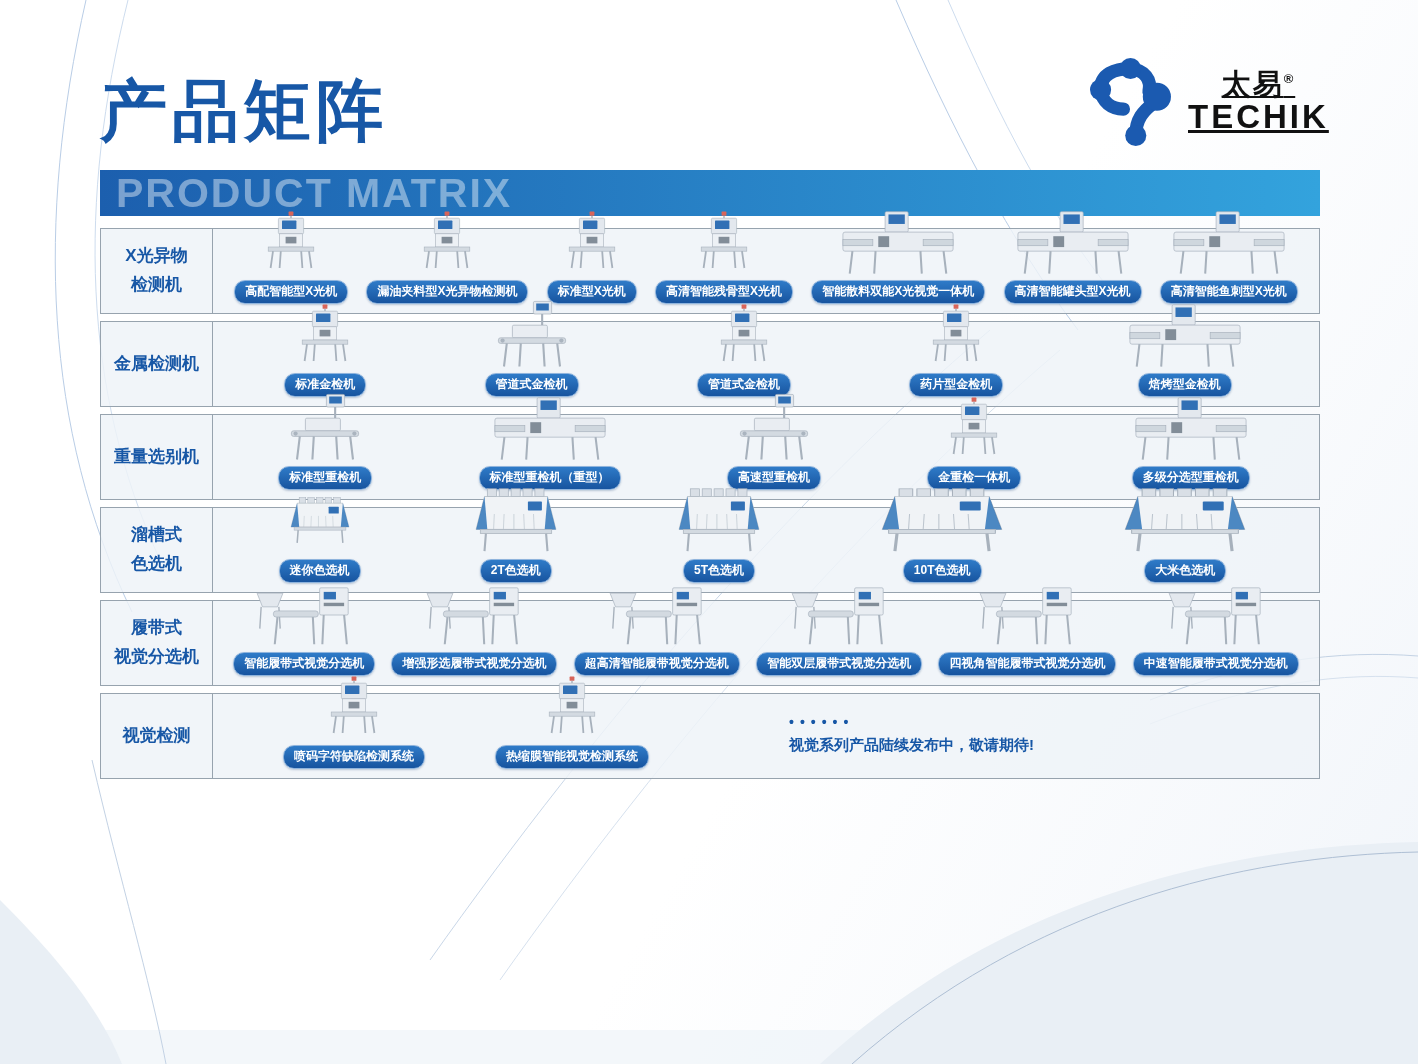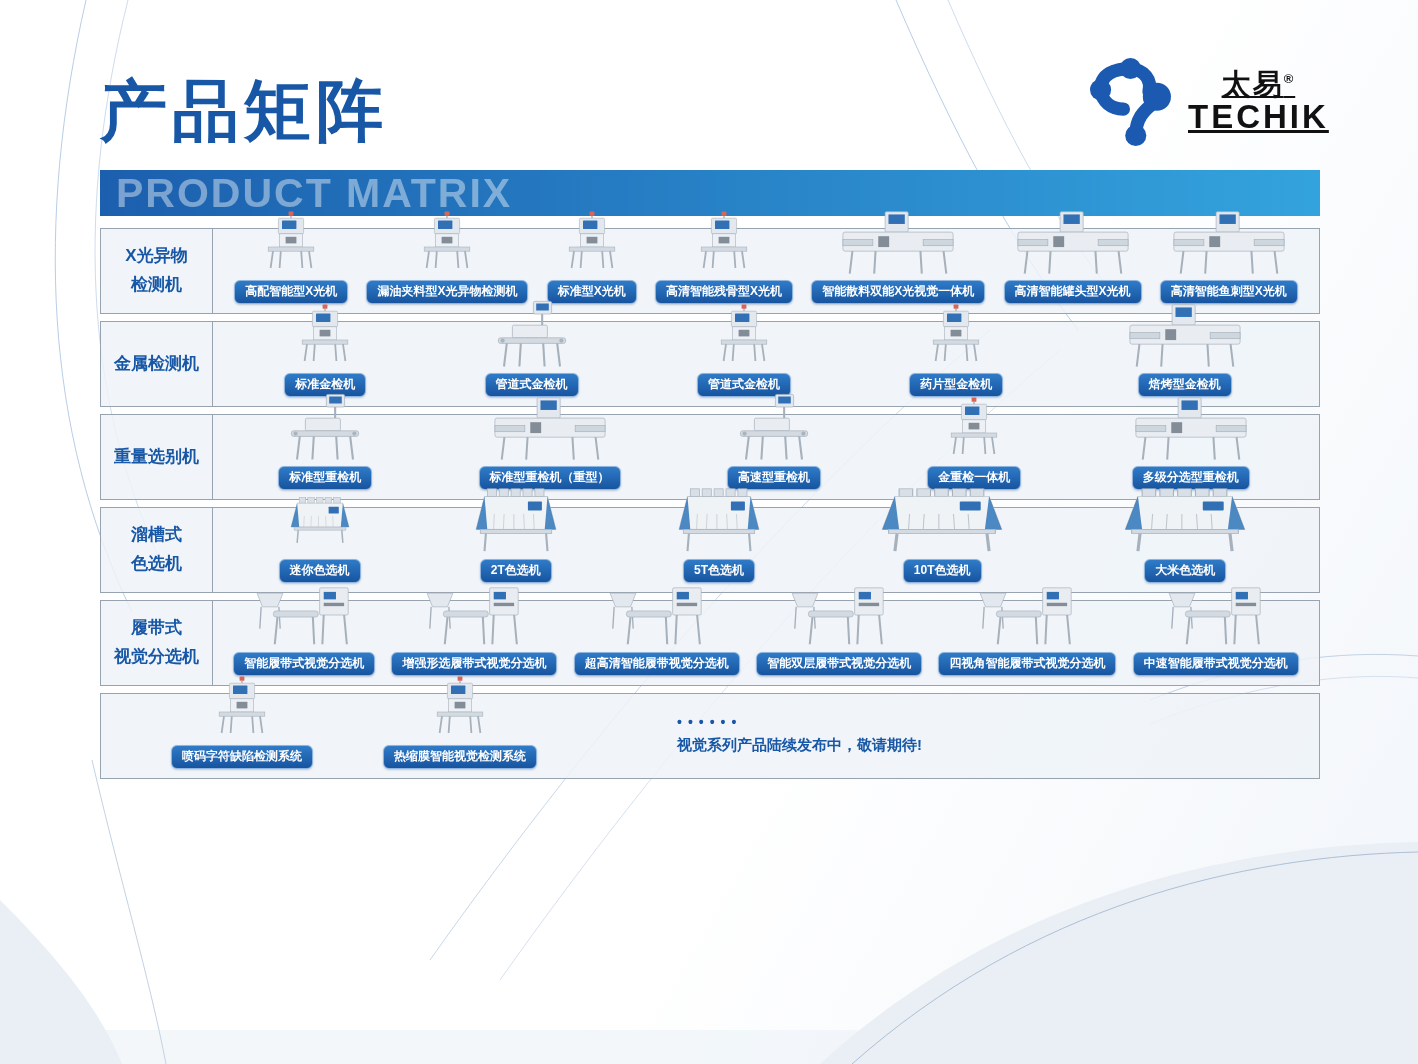--- a/index.html
+++ b/index.html
@@ -36,21 +36,21 @@
           display:flex;flex-direction:column;gap:7px;}
   .row{height:86px;border:1px solid var(--row-border);
        background:rgba(238,243,248,.82);display:flex;}
   .row-cat{width:112px;flex:0 0 112px;border-right:1px solid var(--row-border);
            display:flex;flex-direction:column;align-items:center;justify-content:center;
            color:var(--brand-blue);font-weight:bold;font-size:17px;line-height:1.7;text-align:center;}
   .row-products{flex:1;display:flex;align-items:flex-end;justify-content:space-around;
                 padding:6px 12px 9px;}
   .product{display:flex;flex-direction:column;align-items:center;justify-content:flex-end;}
   .pill{margin-top:3px;background:linear-gradient(180deg,var(--pill-top),var(--pill-bottom));
-        color:#fff;font-size:12px;font-weight:bold;padding:2px 10px 3px;border-radius:6px;
+        color:#fff;font-size:12px;font-weight:bold;padding:2px 10px 3px;border-radius:11px;
         white-space:nowrap;border:1px solid #8fb4dd;box-shadow:0 1px 2px rgba(20,60,110,.25);}
   .m{display:block;}
   .v-cabinet .m{width:60px;height:72px;}
   .v-tunnel .m{width:126px;height:68px;}
   .v-weigher .m{width:90px;height:70px;}
   .v-sorter-s .m{width:66px;height:70px;}
   .v-sorter .m{width:96px;height:70px;}
   .v-sorter-w .m{width:136px;height:70px;}
   .v-belt .m{width:124px;height:68px;}
   
@@ -375,20 +375,23 @@
         <div class="product v-belt">
           <svg class="m" viewBox="0 0 150 100">
               <use href="#m-belt"></use>
             </svg>
           <span class="pill">中速智能履带式视觉分选机</span>
         </div>
       </div>
     </div>
 
     <div class="row row-vision">
+      <div class="row-cat">
+        <span>视觉检测</span>
+      </div>
       <div class="row-products">
         <div class="product v-cabinet">
           <svg class="m" viewBox="0 0 100 100">
               <use href="#m-cabinet"></use>
             </svg>
           <span class="pill">喷码字符缺陷检测系统</span>
         </div>
         <div class="product v-cabinet">
           <svg class="m" viewBox="0 0 100 100">
               <use href="#m-cabinet"></use>

